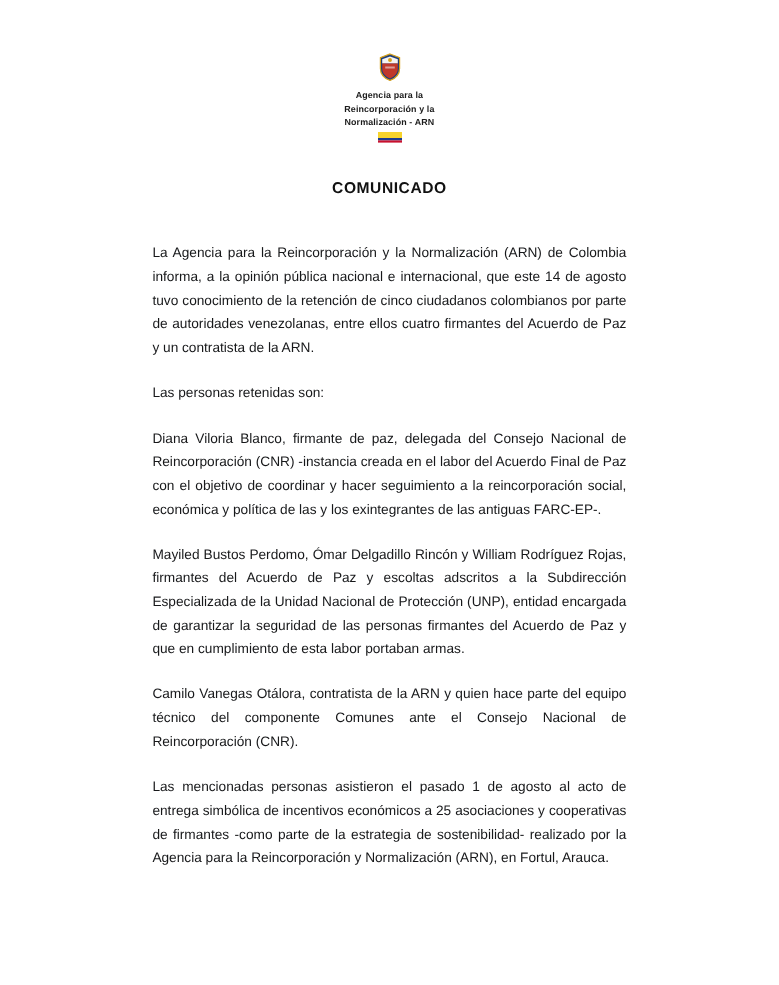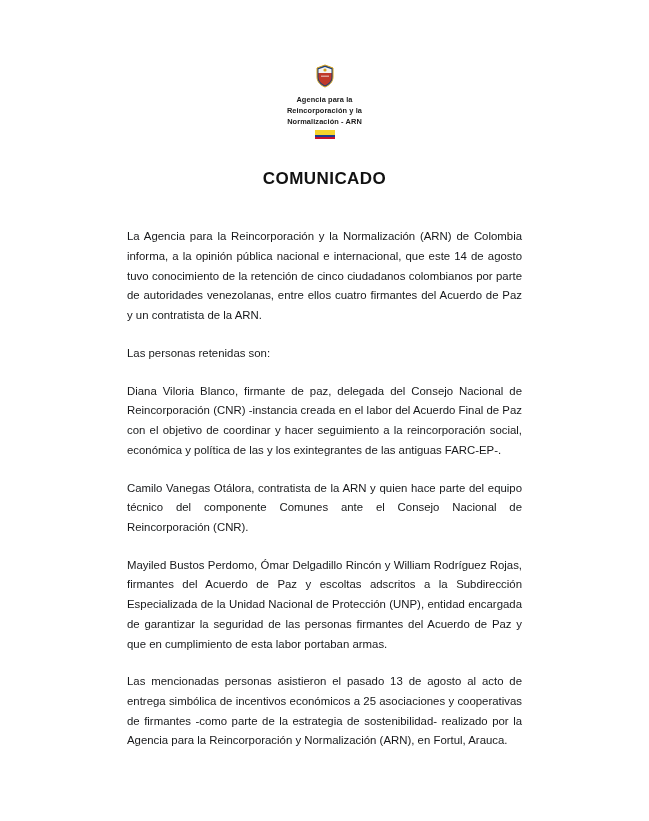--- a/index.html
+++ b/index.html
@@ -17,21 +17,21 @@
   .page {
     position: relative;
     width: 649px;
     height: 821px;
     background: #ffffff;
     box-sizing: border-box;
   }
   
   .logo-block {
     width: 100%;
-    padding-top: 64px;
+    padding-top: 44px;
     display: flex;
     flex-direction: column;
     align-items: center;
   }
   .logo-mark {
     width: 62px;
     height: 26px;
     position: relative;
     display: flex;
     justify-content: center;
@@ -64,21 +64,21 @@
     width: 100%;
   }
   .flag-y { height: 4.5px; background: #f6d32d; }
   .flag-b { height: 2.25px; background: #1b3a8f; }
   .flag-r { height: 2.25px; background: #c8102e; }
 
   
   .doc-title {
     margin-top: 30px;
     text-align: center;
-    font-size: 17px;
+    font-size: 13px;
     font-weight: bold;
     letter-spacing: .45px;
     color: #111111;
   }
 
   
   .body-wrap {
     margin: 0 auto;
     padding: 0 78px;
     box-sizing: border-box;
@@ -125,18 +125,18 @@
         <i class="flag-r"></i>
     </div>
   </div>
 
   <div class="doc-title">COMUNICADO</div>
 
   <div class="body-wrap">
     <p class="first">La Agencia para la Reincorporación y la Normalización (ARN) de Colombia informa, a la opinión pública nacional e internacional, que este 14 de agosto tuvo conocimiento de la retención de cinco ciudadanos colombianos por parte de autoridades venezolanas, entre ellos cuatro firmantes del Acuerdo de Paz y un contratista de la ARN.</p>
     <p class="tight">Las personas retenidas son:</p>
     <p>Diana Viloria Blanco, firmante de paz, delegada del Consejo Nacional de Reincorporación (CNR) -instancia creada en el labor del Acuerdo Final de Paz con el objetivo de coordinar y hacer seguimiento a la reincorporación social, económica y política de las y los exintegrantes de las antiguas FARC-EP-.</p>
+    <p>Mayiled Bustos Perdomo, Ómar Delgadillo Rincón y William Rodríguez Rojas, firmantes del Acuerdo de Paz y escoltas adscritos a la Subdirección Especializada de la Unidad Nacional de Protección (UNP), entidad encargada de garantizar la seguridad de las personas firmantes del Acuerdo de Paz y que en cumplimiento de esta labor portaban armas.</p>
     <p>Camilo Vanegas Otálora, contratista de la ARN y quien hace parte del equipo técnico del componente Comunes ante el Consejo Nacional de Reincorporación (CNR).</p>
-    <p>Mayiled Bustos Perdomo, Ómar Delgadillo Rincón y William Rodríguez Rojas, firmantes del Acuerdo de Paz y escoltas adscritos a la Subdirección Especializada de la Unidad Nacional de Protección (UNP), entidad encargada de garantizar la seguridad de las personas firmantes del Acuerdo de Paz y que en cumplimiento de esta labor portaban armas.</p>
-    <p>Las mencionadas personas asistieron el pasado 13 de agosto al acto de entrega simbólica de incentivos económicos a 25 asociaciones y cooperativas de firmantes -como parte de la estrategia de sostenibilidad- realizado por la Agencia para la Reincorporación y Normalización (ARN), en Fortul, Arauca.</p>
+    <p>Las mencionadas personas asistieron el pasado 1 de agosto al acto de entrega simbólica de incentivos económicos a 25 asociaciones y cooperativas de firmantes -como parte de la estrategia de sostenibilidad- realizado por la Agencia para la Reincorporación y Normalización (ARN), en Fortul, Arauca.</p>
   </div>
 
 </div>
 
 </body></html>

